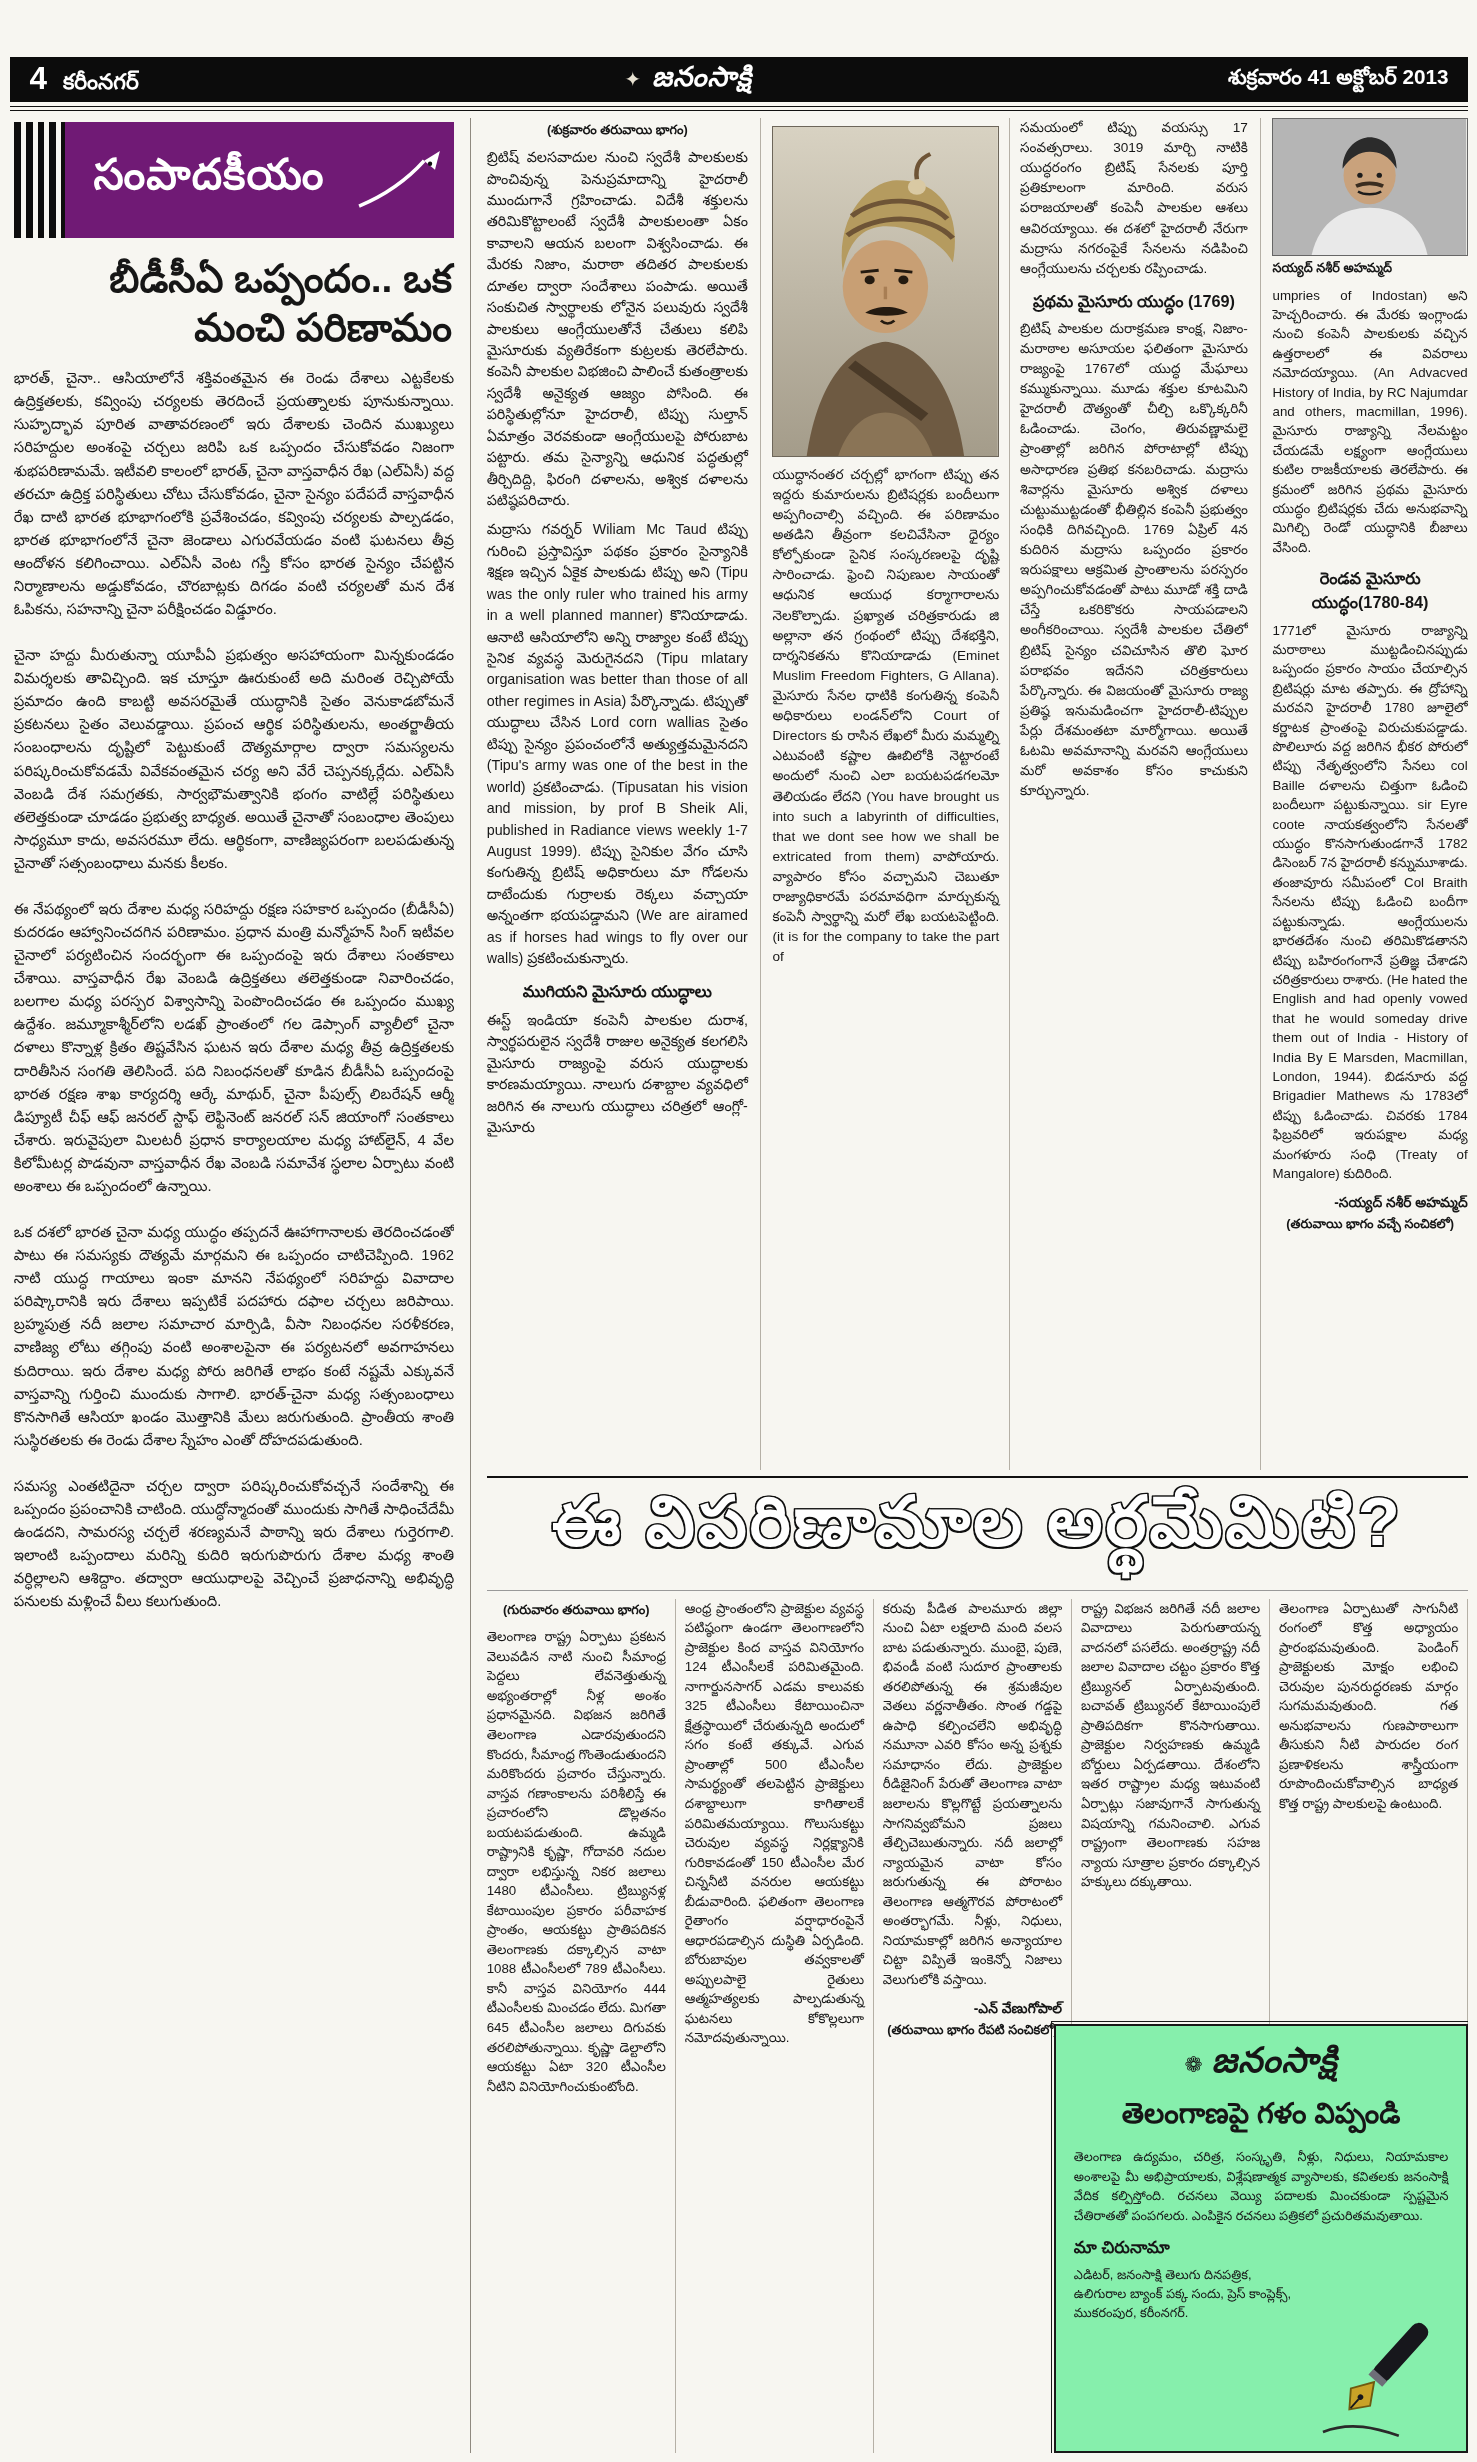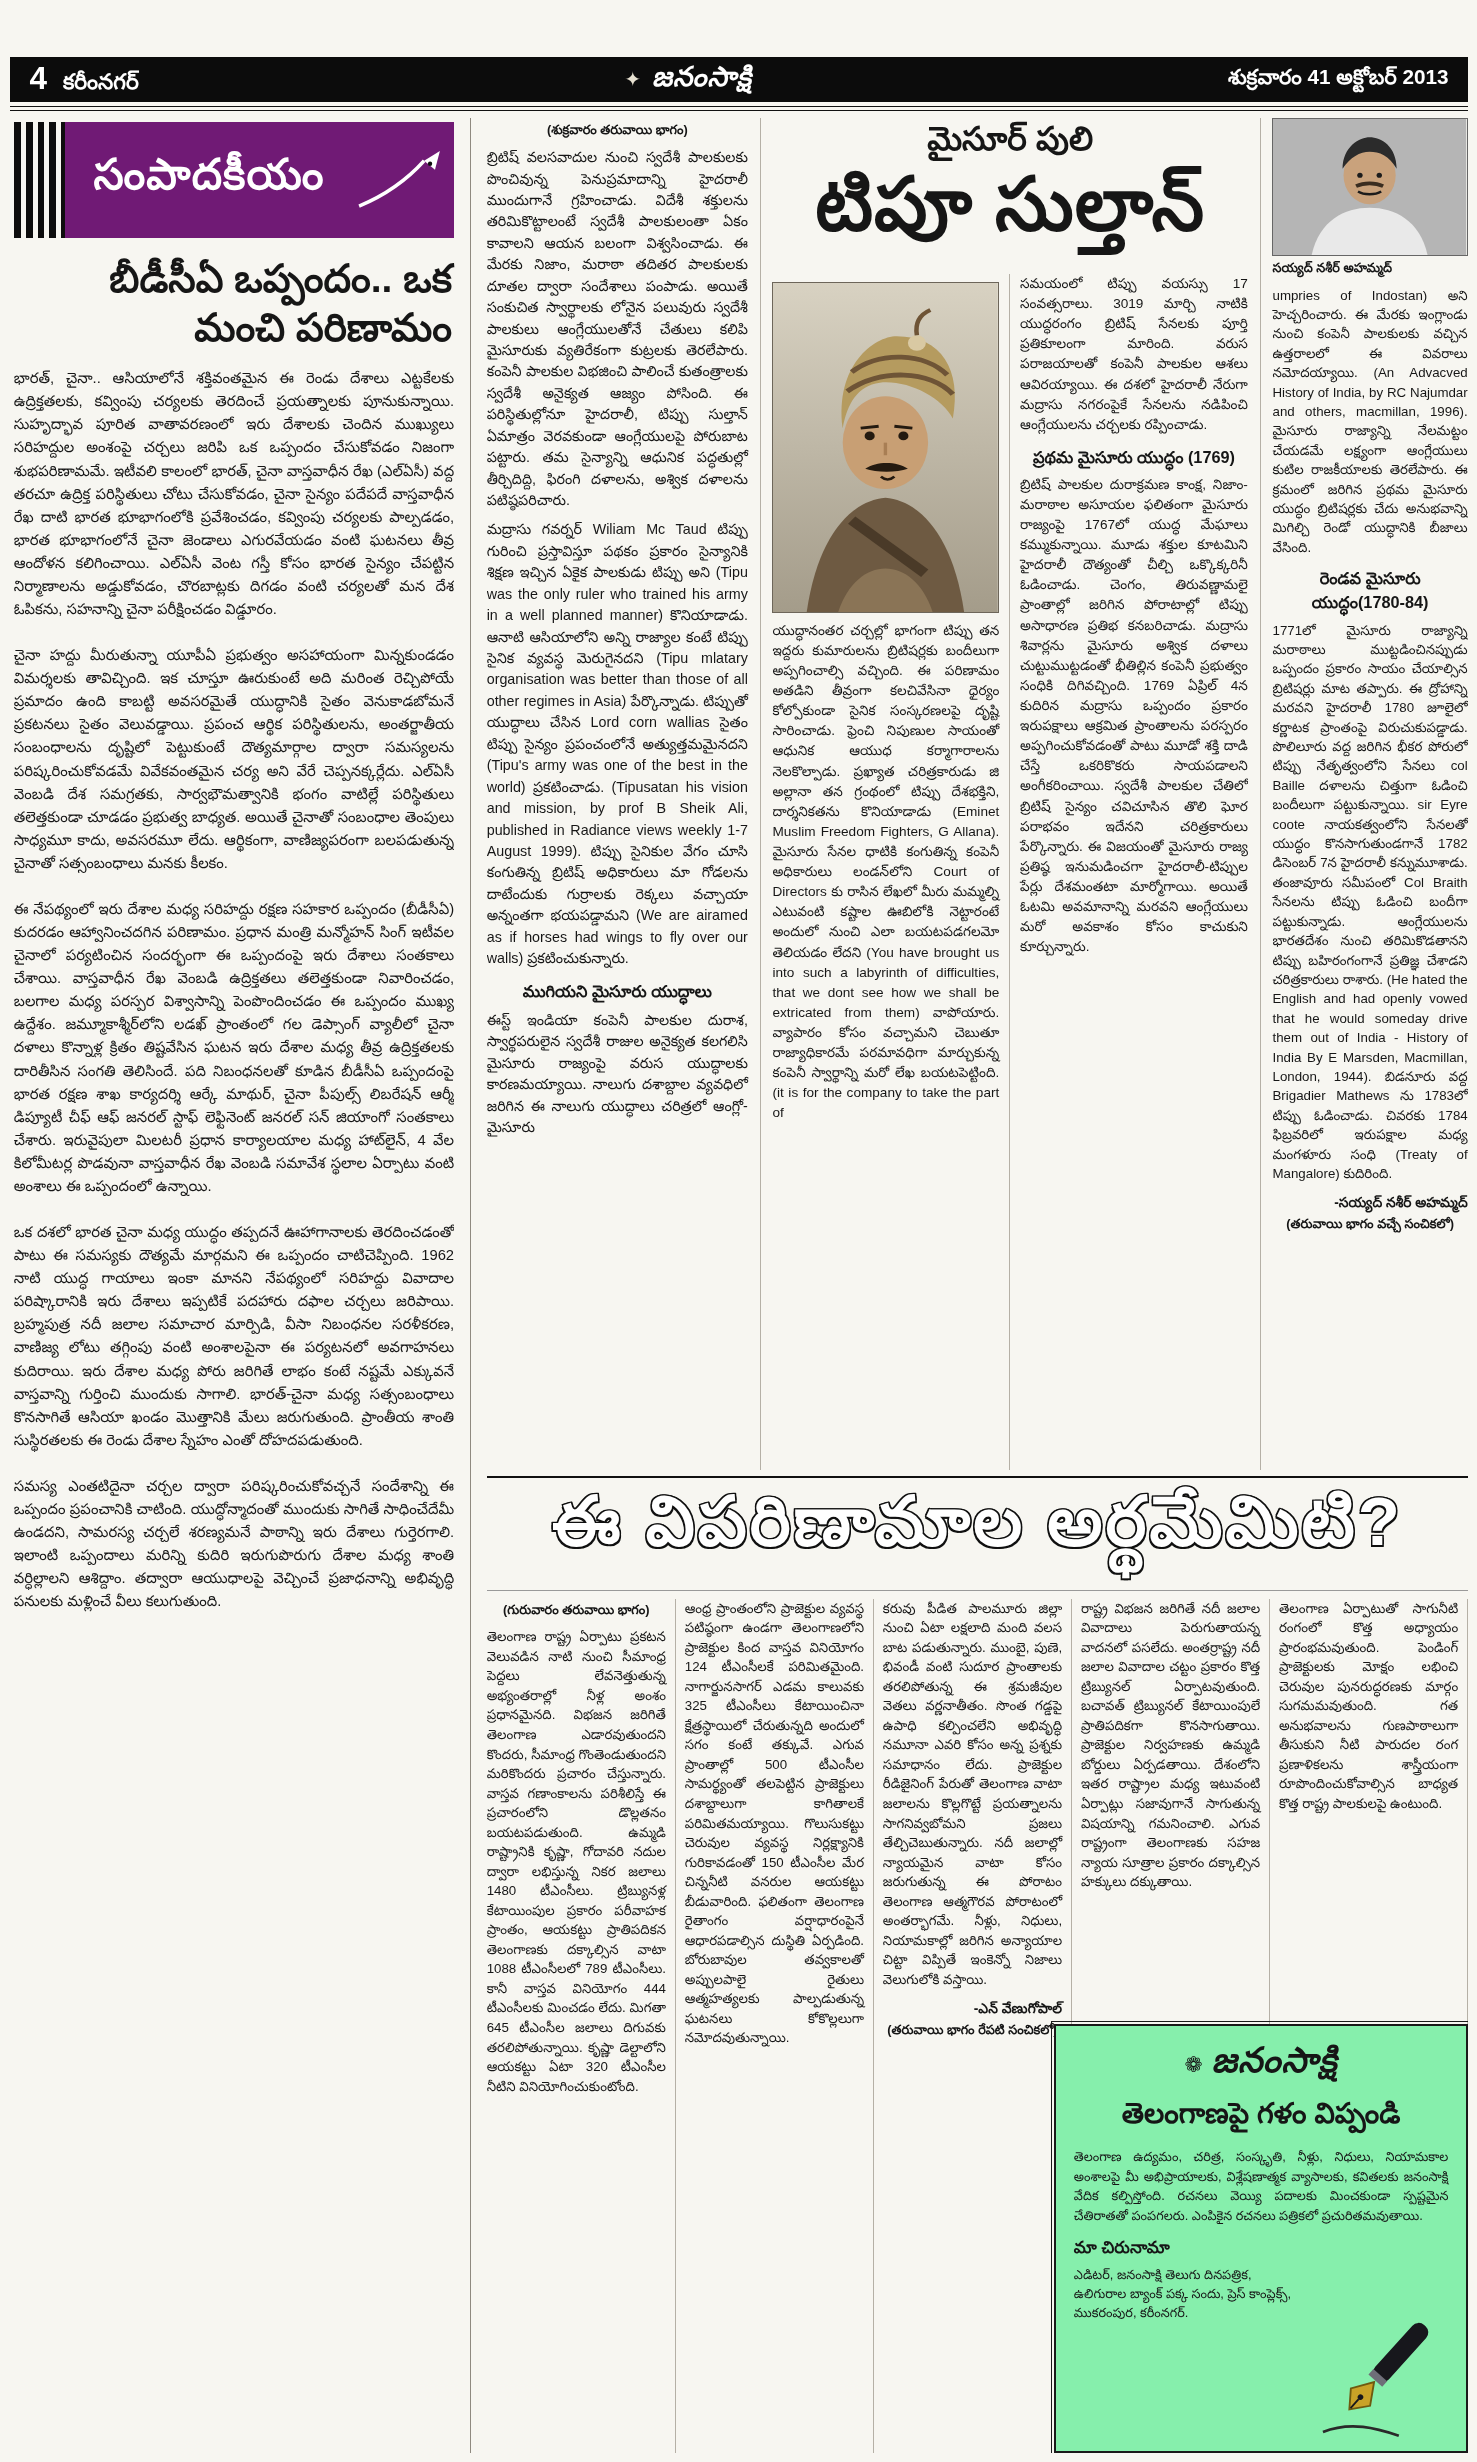--- a/index.html
+++ b/index.html
@@ -123,24 +123,20 @@
 
         <div class="t-col t-c1">
           <div class="note">(శుక్రవారం తరువాయి భాగం)</div>
           <p class="body-text">బ్రిటిష్ వలసవాదుల నుంచి స్వదేశీ పాలకులకు పొంచివున్న పెనుప్రమాదాన్ని హైదరాలీ ముందుగానే గ్రహించాడు. విదేశీ శక్తులను తరిమికొట్టాలంటే స్వదేశీ పాలకులంతా ఏకం కావాలని ఆయన బలంగా విశ్వసించాడు. ఈ మేరకు నిజాం, మరాఠా తదితర పాలకులకు దూతల ద్వారా సందేశాలు పంపాడు. అయితే సంకుచిత స్వార్థాలకు లోనైన పలువురు స్వదేశీ పాలకులు ఆంగ్లేయులతోనే చేతులు కలిపి మైసూరుకు వ్యతిరేకంగా కుట్రలకు తెరలేపారు. కంపెనీ పాలకుల విభజించి పాలించే కుతంత్రాలకు స్వదేశీ అనైక్యత ఆజ్యం పోసింది. ఈ పరిస్థితుల్లోనూ హైదరాలీ, టిప్పు సుల్తాన్ ఏమాత్రం వెరవకుండా ఆంగ్లేయులపై పోరుబాట పట్టారు. తమ సైన్యాన్ని ఆధునిక పద్ధతుల్లో తీర్చిదిద్ది, ఫిరంగి దళాలను, అశ్విక దళాలను పటిష్ఠపరిచారు.</p>
           <p class="body-text">మద్రాసు గవర్నర్ Wiliam Mc Taud టిప్పు గురించి ప్రస్తావిస్తూ పథకం ప్రకారం సైన్యానికి శిక్షణ ఇచ్చిన ఏకైక పాలకుడు టిప్పు అని (Tipu was the only ruler who trained his army in a well planned manner) కొనియాడాడు. ఆనాటి ఆసియాలోని అన్ని రాజ్యాల కంటే టిప్పు సైనిక వ్యవస్థ మెరుగైనదని (Tipu mlatary organisation was better than those of all other regimes in Asia) పేర్కొన్నాడు. టిప్పుతో యుద్ధాలు చేసిన Lord corn wallias సైతం టిప్పు సైన్యం ప్రపంచంలోనే అత్యుత్తమమైనదని (Tipu's army was one of the best in the world) ప్రకటించాడు. (Tipusatan his vision and mission, by prof B Sheik Ali, published in Radiance views weekly 1-7 August 1999). టిప్పు సైనికుల వేగం చూసి కంగుతిన్న బ్రిటిష్ అధికారులు మా గోడలను దాటేందుకు గుర్రాలకు రెక్కలు వచ్చాయా అన్నంతగా భయపడ్డామని (We are airamed as if horses had wings to fly over our walls) ప్రకటించుకున్నారు.</p>
           <h4 class="subhead">ముగియని మైసూరు యుద్ధాలు</h4>
           <p class="body-text">ఈస్ట్ ఇండియా కంపెనీ పాలకుల దురాశ, స్వార్థపరులైన స్వదేశీ రాజుల అనైక్యత కలగలిసి మైసూరు రాజ్యంపై వరుస యుద్ధాలకు కారణమయ్యాయి. నాలుగు దశాబ్దాల వ్యవధిలో జరిగిన ఈ నాలుగు యుద్ధాలు చరిత్రలో ఆంగ్లో-మైసూరు</p>
         </div>
 
         <div class="t-mid">
-          <div class="title-block">
-            <div class="kicker">మైసూర్ పులి</div>
-            <h1 class="tipu-headline">టిపూ సుల్తాన్</h1>
-          </div>
           <div class="mid-cols">
             <div class="t-col t-c2">
               <svg class="portrait" viewBox="0 0 200 340" preserveAspectRatio="none">
                 <defs>
                   <linearGradient id="pbg" x1="0" y1="0" x2="0" y2="1">
                     <stop offset="0" stop-color="#d8d2c2"></stop>
                       <stop offset="1" stop-color="#a49c8a"></stop>
                   </linearGradient>
                 </defs>
                 <rect width="200" height="340" fill="url(#pbg)"></rect>

